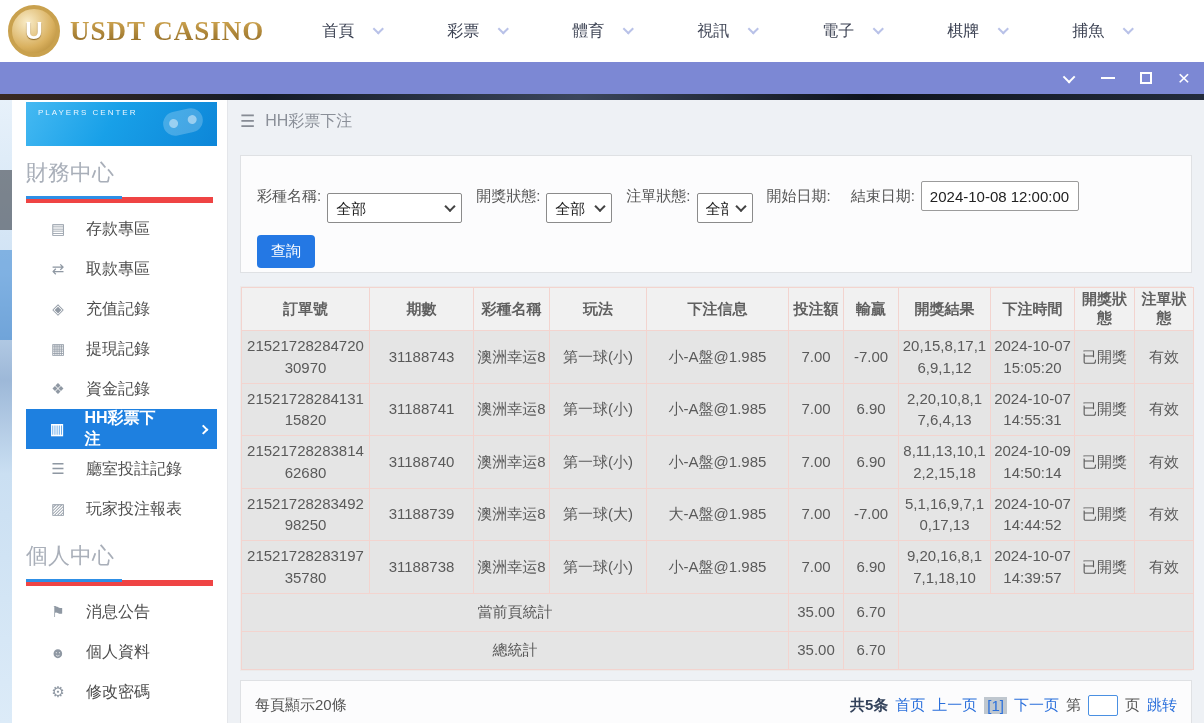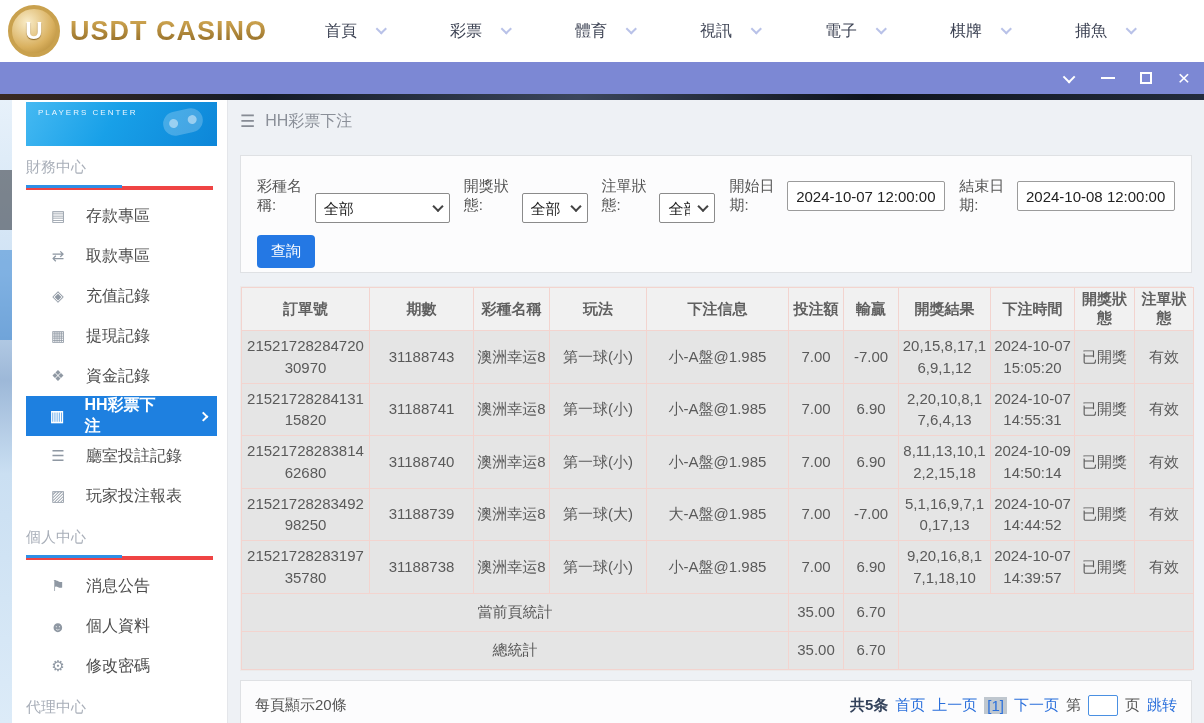--- a/index.html
+++ b/index.html
@@ -6,21 +6,21 @@
   html,body { width:1204px; height:723px; overflow:hidden; font-family:"Liberation Sans", sans-serif; background:#fff; }
 
   
   .topbar { height:62px; background:#fff; display:flex; align-items:center; position:relative; }
   .logo-wrap { display:flex; align-items:center; margin-left:8px; cursor:pointer; }
   .logo-circle { width:52px; height:52px; border-radius:50%; border:4px solid #c9a14e;
     background:radial-gradient(circle at 35% 30%, #f9ecc8, #d9b05e 60%, #a87f2e);
     display:flex; align-items:center; justify-content:center; }
   .logo-u { font-weight:bold; font-size:24px; color:#fff; text-shadow:0 1px 1px #8a6420; }
   .brand { margin-left:10px; font-weight:bold; font-size:27px; letter-spacing:1px;
-    background:linear-gradient(180deg,#d9af58,#8a6420); -webkit-background-clip:text; background-clip:text; color:transparent; }
+    background:linear-gradient(180deg,#d9af58,#8a6420); -webkit-background-clip:text; background-clip:text; color:transparent;font-family:Liberation Serif, serif; }
   .main-nav { display:flex; margin-left:58px; gap:64px; }
   .nav-item { display:flex; align-items:center; gap:21px; font-size:16px; color:#3d4354; cursor:pointer; }
   .chev { display:inline-block; width:8px; height:8px; border-left:2px solid #b9c2e8; border-bottom:2px solid #b9c2e8; transform:rotate(-45deg) translate(1px,-2px); }
 
   
   .titlebar { height:32px; background:#7c88d4; position:relative; }
   .tb-controls { position:absolute; right:12px; top:0; height:32px; display:flex; align-items:center; gap:22px; }
   .tb-btn { display:flex; align-items:center; justify-content:center; width:16px; height:16px; cursor:pointer; }
   .tb-chev { width:9px; height:9px; border-left:2px solid #fff; border-bottom:2px solid #fff; transform:rotate(-45deg) translateY(-2px); }
   .tb-min { width:14px; height:2px; background:#fff; }
@@ -38,21 +38,21 @@
   
   .sidebar { width:216px; background:#fff; border-right:1px solid #e4e6ea; overflow:hidden; }
   .sb-header { margin:2px 10px 0 14px; height:44px; padding:5px 12px; position:relative; overflow:hidden; cursor:default;
     background:linear-gradient(120deg,#45b9f2 0%,#18a0e8 45%,#0d86d8 100%); }
   .sb-title { color:#fff; font-size:19px; font-weight:bold; letter-spacing:2px; }
   .sb-sub { color:#eaf6ff; font-size:8px; letter-spacing:2px; margin-top:1px; }
   .gamepad { position:absolute; right:14px; top:8px; width:40px; height:24px; border-radius:12px; background:rgba(255,255,255,.22); transform:rotate(-12deg); }
   .gamepad::before, .gamepad::after { content:""; position:absolute; top:7px; width:9px; height:9px; border-radius:50%; background:rgba(255,255,255,.45); }
   .gamepad::before { left:6px; } .gamepad::after { right:6px; }
 
-  .sec-title { margin:12px 14px 0 14px; font-size:15px; color:#a9afb9; padding-bottom:9px; border-bottom:4px solid #ef4444; position:relative; }
+  .sec-title { margin:12px 14px 0 14px; font-size:22px; color:#a9afb9; padding-bottom:9px; border-bottom:6px solid #ef4444; position:relative; }
   .sec-title::after { content:""; position:absolute; left:0; bottom:-2px; width:96px; height:3px; background:#2e8fe6; }
   .sb-items { margin-top:6px; }
   .sb-item { height:40px; margin:0 10px 0 14px; display:flex; align-items:center; padding:0 10px 0 22px; gap:18px; font-size:16px; color:#4d4d4d; cursor:pointer; }
   .sb-item .ic { width:20px; text-align:center; font-size:15px; color:#8f98a3; }
   .sb-item.active { background:#1e80e0; color:#fff; font-weight:bold; }
   .sb-item.active .ic { color:#fff; }
   .sb-item .spacer { flex:1; }
   .chev-right { width:7px; height:7px; border-top:2px solid #fff; border-right:2px solid #fff; transform:rotate(45deg); }
 
   
@@ -239,21 +239,20 @@
             <option>全部</option>
           </select>
         </span>
         <span class="lbl">注單狀態:</span>
         <span class="sel-wrap">
           <select class="sel-order">
             <option>全部</option>
           </select>
         </span>
         <span class="lbl">開始日期:</span>
-        <input class="date-input" value="2024-10-07 12:00:00" style="">
         <span class="lbl">結束日期:</span>
         <input class="date-input" value="2024-10-08 12:00:00" style="">
       </div>
       <button class="btn-query">查詢</button>
     </div>
 
     <div class="table-card">
       <table>
         <colgroup>
           <col class="w1">

